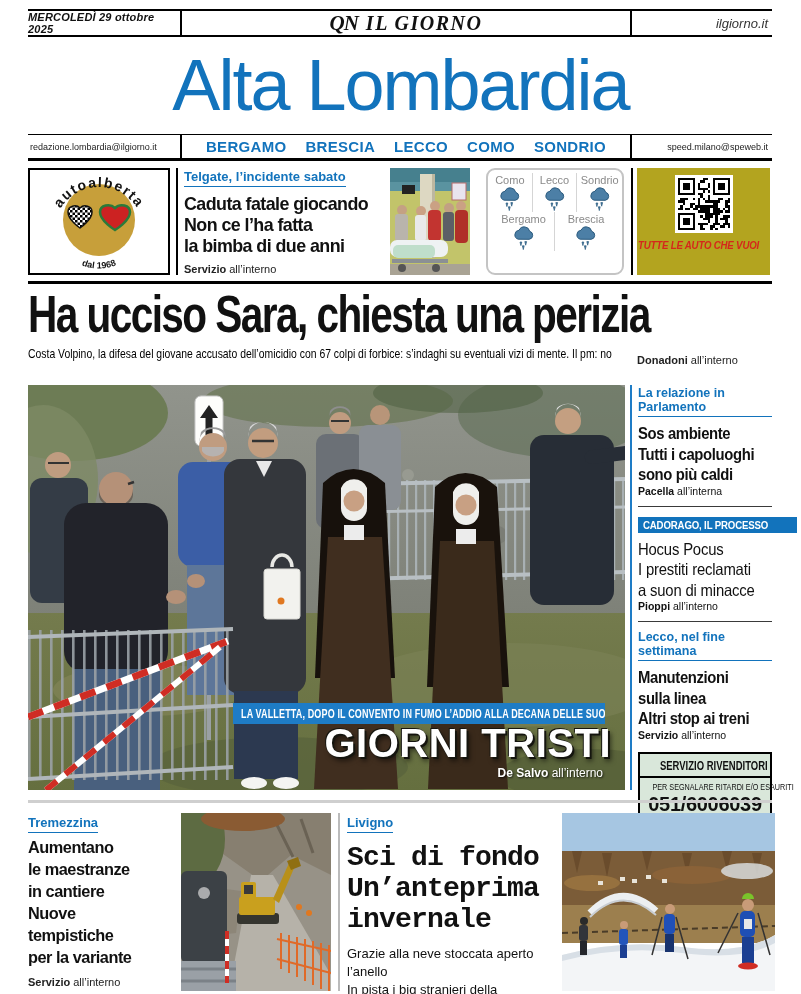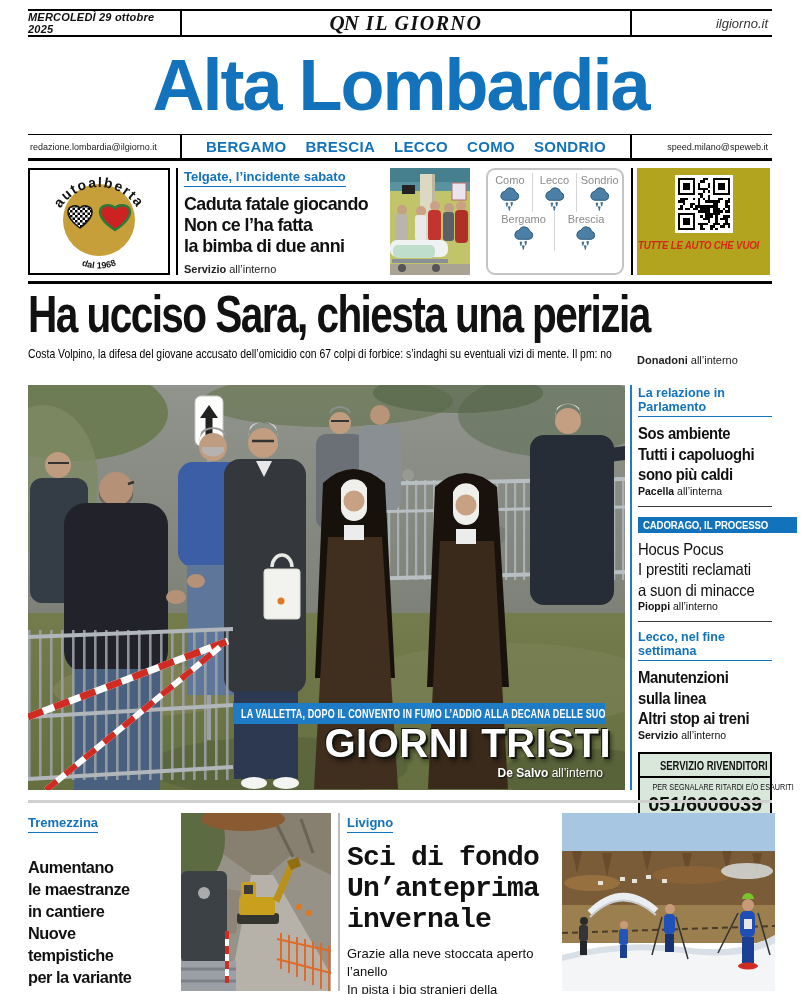--- a/index.html
+++ b/index.html
@@ -19,21 +19,21 @@
   .tb-cell{display:flex;align-items:center;justify-content:center;font-style:italic;}
   .tb-left{width:152px;font-size:11px;font-weight:bold;letter-spacing:.2px;}
   .tb-center{flex:1;}
   .tb-right{width:140px;justify-content:flex-end;padding-right:4px;font-size:13px;color:#333;}
   .tb-div{width:2px;background:#000;}
   .qn{font-family:"Liberation Serif",serif;font-weight:bold;font-size:21px;letter-spacing:-1px;margin-right:8px;}
   .brand{font-family:"Liberation Serif",serif;font-weight:bold;font-size:20px;letter-spacing:1.5px;}
 
   
   .masthead{position:absolute;left:0;right:0;top:40px;height:92px;text-align:center;}
-  .masthead h1{font-size:72px;line-height:90px;font-weight:700;letter-spacing:-2px;color:var(--blue);}
+  .masthead h1{font-size:72px;line-height:90px;font-weight:400;letter-spacing:-2px;color:var(--blue);}
 
   
   .citybar{position:absolute;left:28px;right:29px;top:134px;height:27px;
     border-top:1.5px solid #000;border-bottom:3px solid #000;display:flex;align-items:stretch;}
   .cb-left{width:152px;font-size:9px;color:#222;display:flex;align-items:center;padding-left:2px;}
   .cb-center{flex:1;display:flex;align-items:center;justify-content:center;gap:19px;}
   .cb-center span{color:var(--blue);font-weight:800;font-size:15px;letter-spacing:.3px;}
   .cb-right{width:140px;font-size:9px;color:#222;display:flex;align-items:center;justify-content:flex-end;padding-right:4px;}
 
   
@@ -93,21 +93,21 @@
   .dealer{margin-top:11px;border:2.5px solid #000;background:var(--mint);text-align:center;}
   .dealer-title{font-weight:800;font-size:13px;padding:4px 0 3px 0;border-bottom:2.5px solid #000;}
   .dealer-line1{font-size:8.5px;margin-top:4px;}
   .dealer-phone{font-size:20px;font-weight:800;letter-spacing:-.3px;margin-top:1px;}
   .dealer-hours{font-size:8.5px;margin:1px 0 4px 0;}
 
   .rule-gray{position:absolute;left:28px;right:29px;top:800px;height:3px;background:#cfcfcf;}
 
   
   .bstory-l{position:absolute;left:28px;top:813px;width:148px;}
-  .bstory-l h2{margin-top:24px;font-size:17px;line-height:22px;font-weight:800;letter-spacing:-.5px;}
+  .bstory-l h2{margin-top:4px;font-size:17px;line-height:22px;font-weight:800;letter-spacing:-.5px;}
   .bphoto1{position:absolute;left:181px;top:813px;width:150px;height:178px;overflow:hidden;}
   .b-vdiv{position:absolute;left:338px;top:813px;width:1.5px;height:178px;background:#bbb;}
   .bstory-m{position:absolute;left:347px;top:813px;width:208px;}
   .bstory-m h2{margin-top:9px;font-size:28px;line-height:31px;font-weight:800;letter-spacing:-.8px;font-family:Liberation Mono, monospace;}
   .bstory-m .stand{margin-top:10px;font-size:13px;line-height:18px;color:#111;}
   .bphoto2{position:absolute;left:562px;top:813px;width:213px;height:178px;overflow:hidden;}
 </style>
 </head>
 <body>
 

